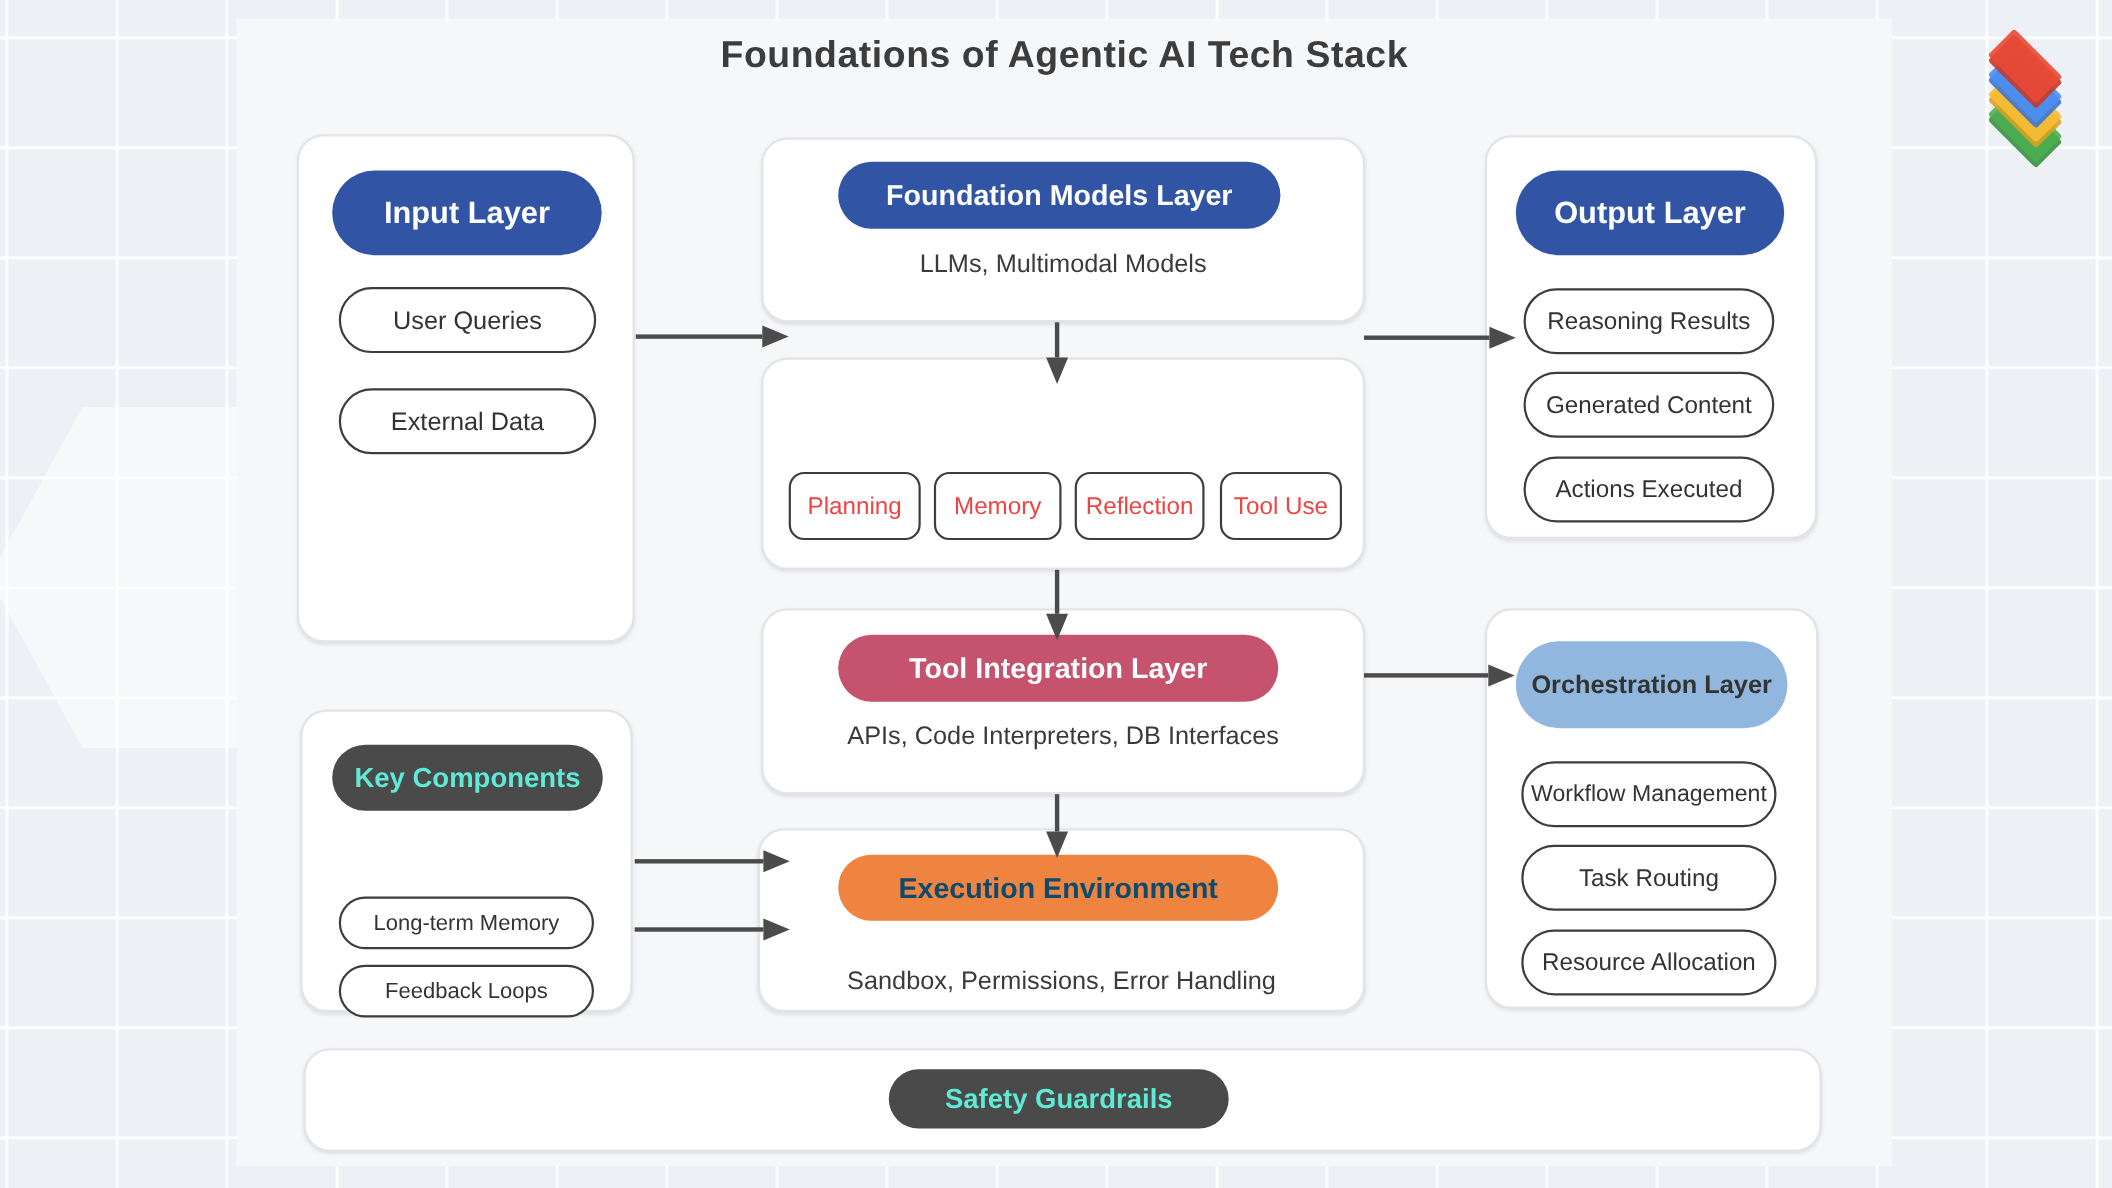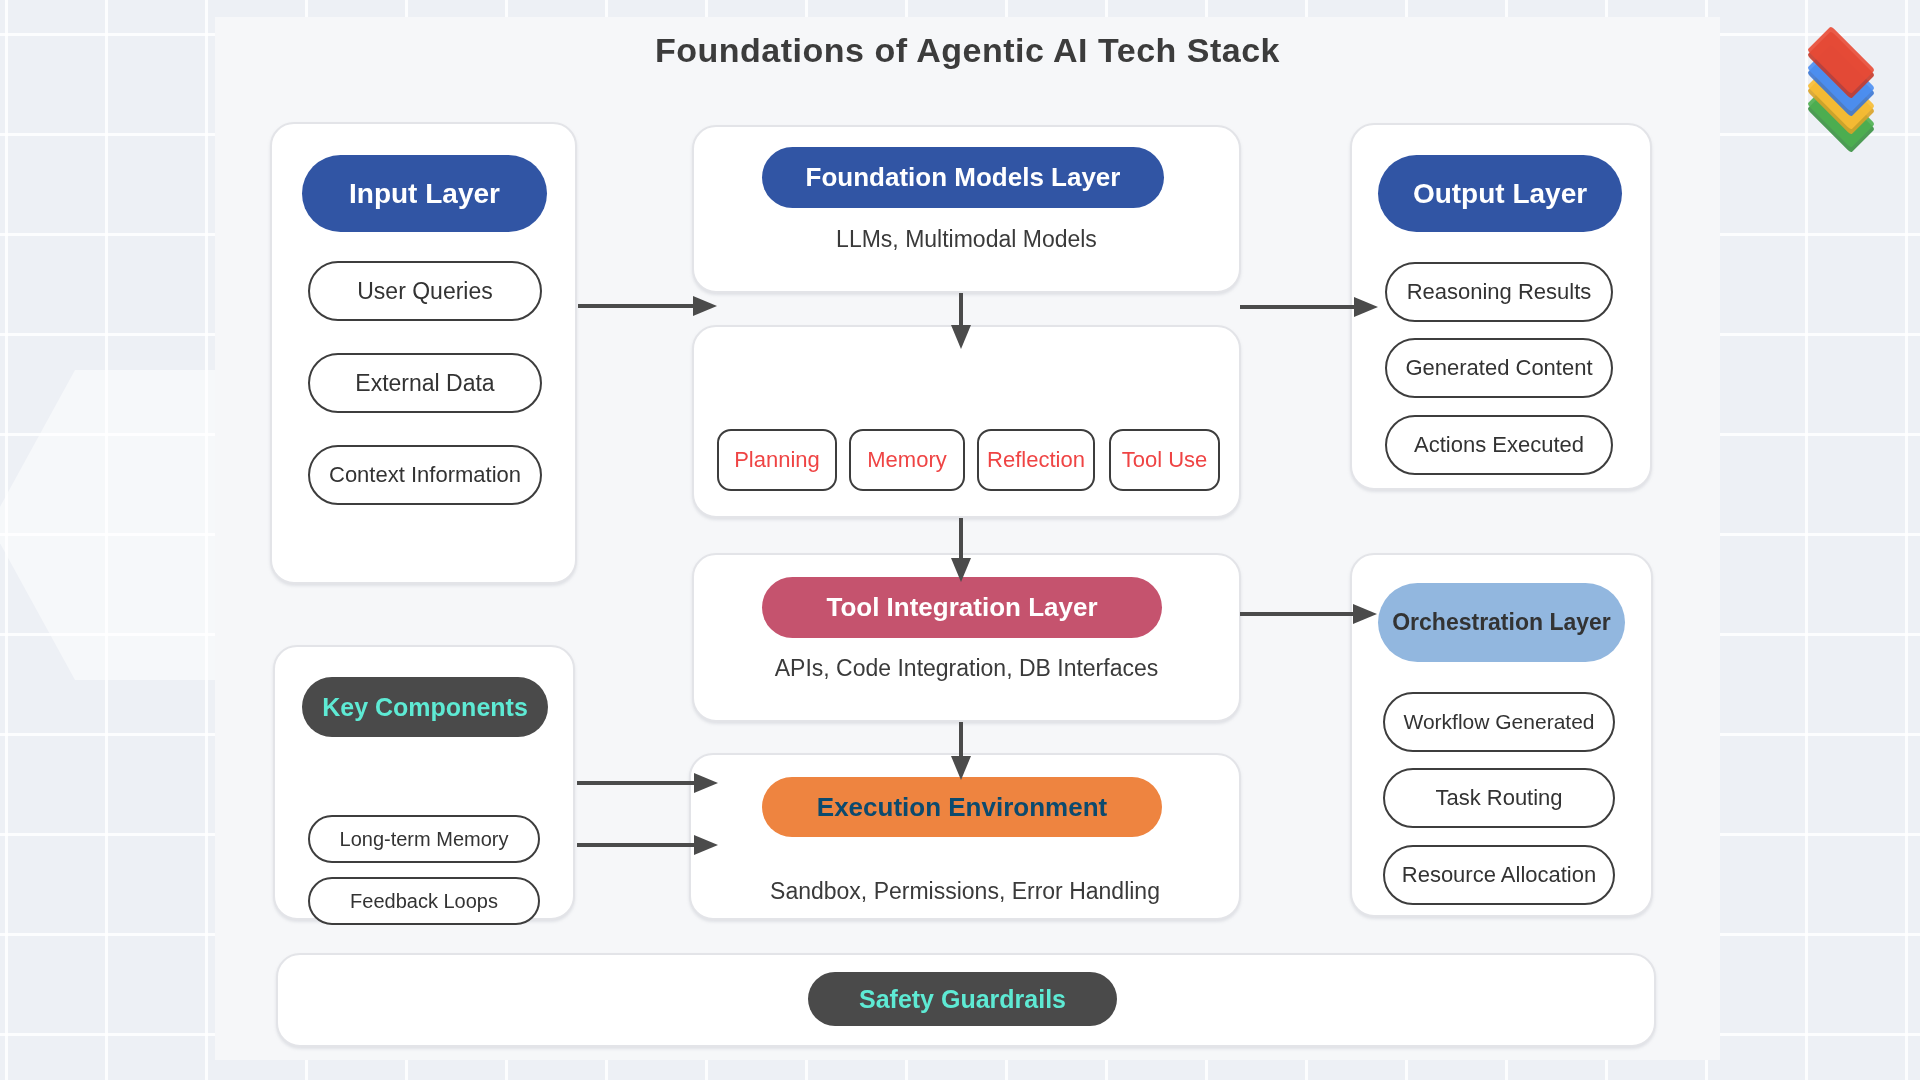--- a/index.html
+++ b/index.html
@@ -102,45 +102,44 @@
     <div class="diam e-blue" style="top:24px;"></div>
     <div class="diam f-blue" style="top:19px;"></div>
     <div class="diam e-red" style="top:6px;"></div>
     <div class="diam f-red" style="top:1px;"></div>
   </div>
 
   <div class="panel" style="left:270px;top:122px;width:307px;height:462px;"></div>
   <div class="pill blue" style="left:302px;top:155px;width:245px;height:77px;font-size:28px;">Input Layer</div>
   <div class="wpill" style="left:308px;top:261px;width:234px;height:60px;font-size:23px;">User Queries</div>
   <div class="wpill" style="left:308px;top:353px;width:234px;height:60px;font-size:23px;">External Data</div>
-  <div class="wpill" style="left:308px;top:445px;width:234px;height:60px;font-size:22px;">Context Information</div>
 
   <div class="panel" style="left:692px;top:125px;width:549px;height:168px;"></div>
   <div class="pill blue" style="left:762px;top:147px;width:402px;height:61px;font-size:26px;">Foundation Models Layer</div>
   <div class="sub" style="left:692px;top:225px;width:549px;height:28px;">LLMs, Multimodal Models</div>
 
   <div class="panel" style="left:692px;top:325px;width:549px;height:193px;"></div>
   <div class="chip" style="left:717px;top:429px;width:120px;height:62px;">Planning</div>
   <div class="chip" style="left:849px;top:429px;width:116px;height:62px;">Memory</div>
   <div class="chip" style="left:977px;top:429px;width:118px;height:62px;">Reflection</div>
   <div class="chip" style="left:1109px;top:429px;width:111px;height:62px;">Tool Use</div>
 
   <div class="panel" style="left:1350px;top:123px;width:302px;height:367px;"></div>
   <div class="pill blue" style="left:1378px;top:155px;width:244px;height:77px;font-size:28px;">Output Layer</div>
   <div class="wpill" style="left:1385px;top:262px;width:228px;height:60px;font-size:22px;">Reasoning Results</div>
   <div class="wpill" style="left:1385px;top:338px;width:228px;height:60px;font-size:22px;">Generated Content</div>
   <div class="wpill" style="left:1385px;top:415px;width:228px;height:60px;font-size:22px;">Actions Executed</div>
 
   <div class="panel" style="left:692px;top:553px;width:549px;height:169px;"></div>
   <div class="pill red" style="left:762px;top:577px;width:400px;height:61px;font-size:26px;">Tool Integration Layer</div>
-  <div class="sub" style="left:692px;top:654px;width:549px;height:28px;">APIs, Code Integration, DB Interfaces</div>
+  <div class="sub" style="left:692px;top:654px;width:549px;height:28px;">APIs, Code Interpreters, DB Interfaces</div>
 
   <div class="panel" style="left:1350px;top:553px;width:303px;height:364px;"></div>
   <div class="pill lblue" style="left:1378px;top:583px;width:247px;height:79px;font-size:23px;">Orchestration Layer</div>
-  <div class="wpill" style="left:1383px;top:692px;width:232px;height:60px;font-size:21px;">Workflow Generated</div>
+  <div class="wpill" style="left:1383px;top:692px;width:232px;height:60px;font-size:21px;">Workflow Management</div>
   <div class="wpill" style="left:1383px;top:768px;width:232px;height:60px;font-size:22px;">Task Routing</div>
   <div class="wpill" style="left:1383px;top:845px;width:232px;height:60px;font-size:22px;">Resource Allocation</div>
 
   <div class="panel" style="left:273px;top:645px;width:302px;height:275px;"></div>
   <div class="pill dark" style="left:302px;top:677px;width:246px;height:60px;font-size:25px;">Key Components</div>
   <div class="wpill" style="left:308px;top:815px;width:232px;height:48px;font-size:20px;">Long-term Memory</div>
   <div class="wpill" style="left:308px;top:877px;width:232px;height:48px;font-size:20px;">Feedback Loops</div>
 
   <div class="panel" style="left:689px;top:753px;width:552px;height:167px;"></div>
   <div class="pill orange2" style="left:762px;top:777px;width:400px;height:60px;font-size:26px;">Execution Environment</div>

